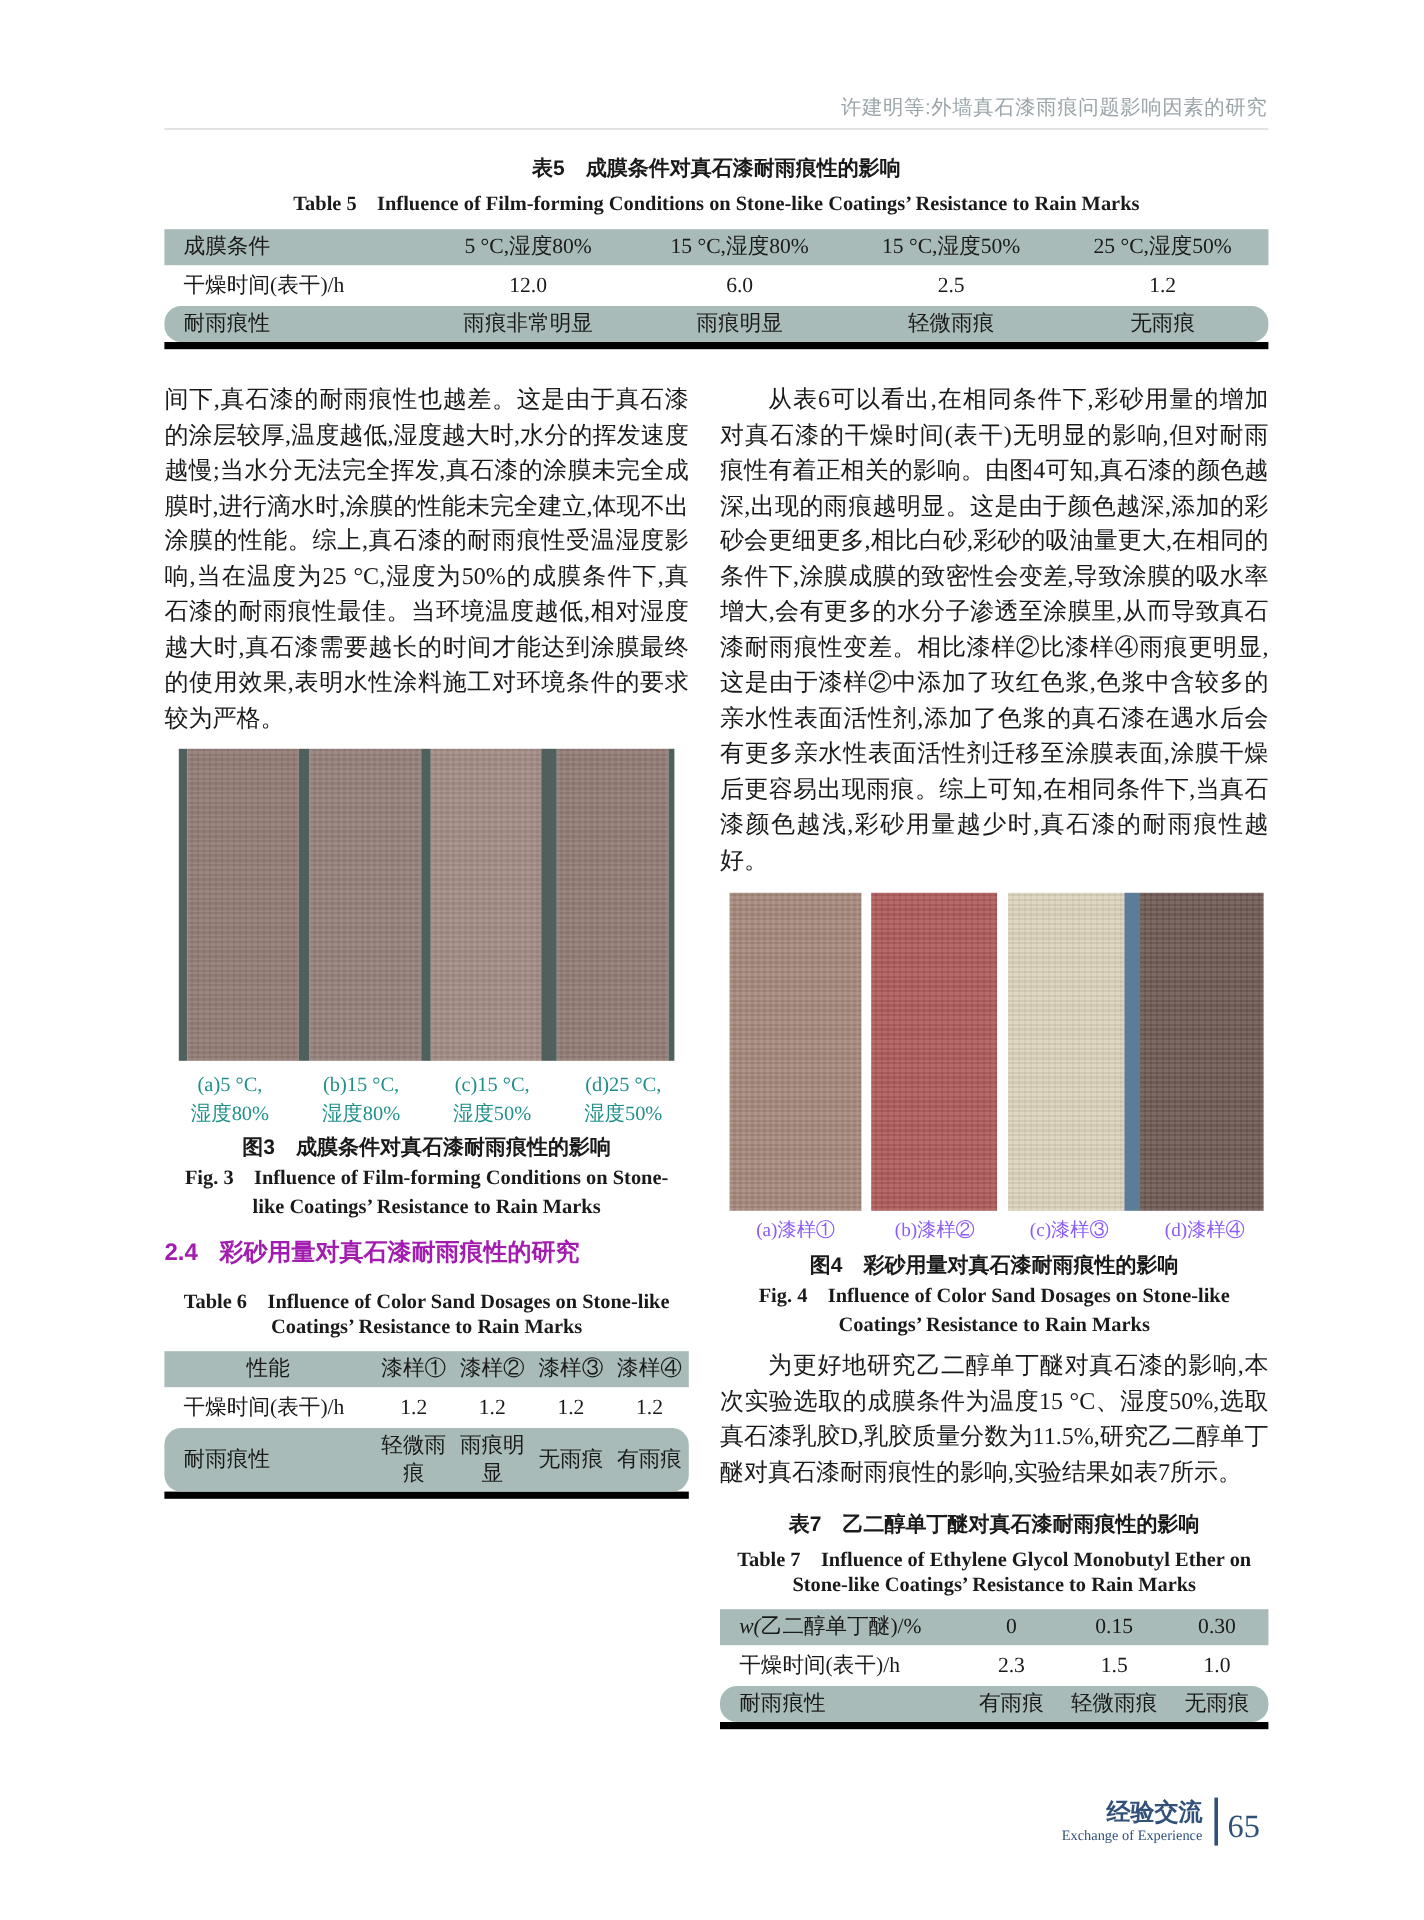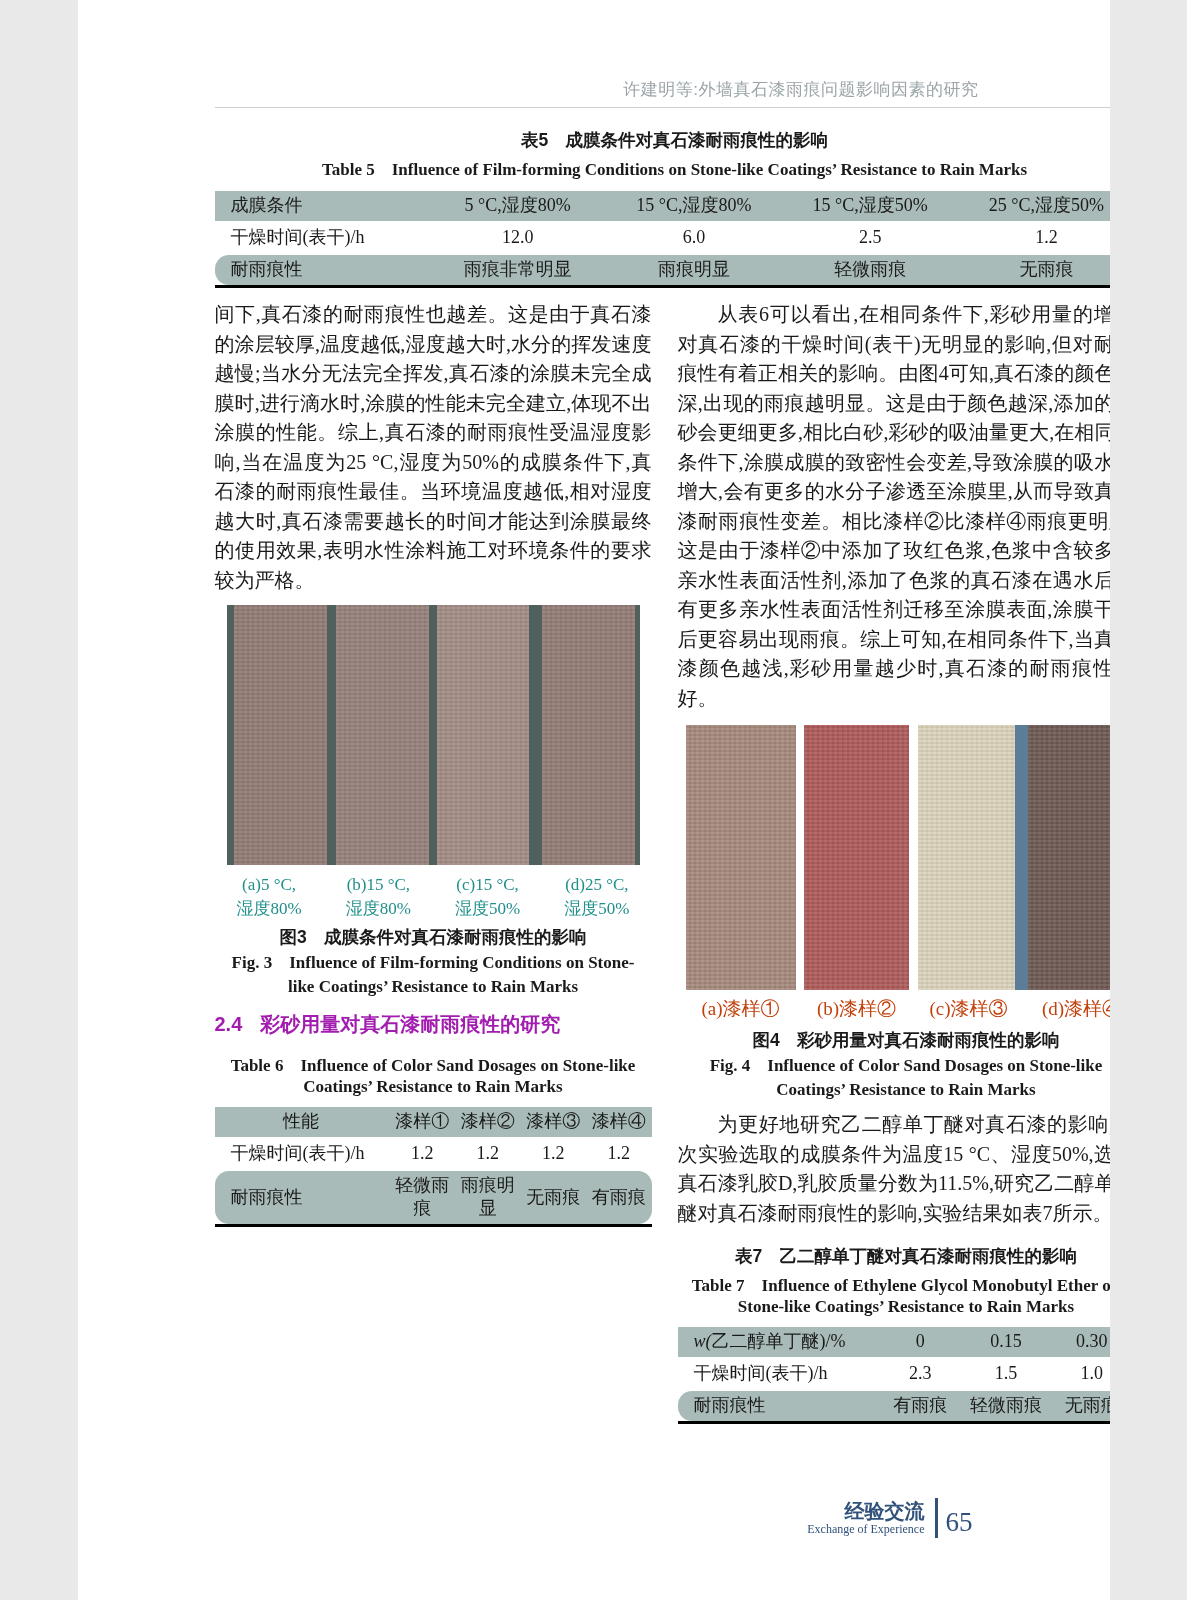--- a/index.html
+++ b/index.html
@@ -1,18 +1,18 @@
 <!DOCTYPE html>
 <html><head>
 <meta charset="utf-8">
 <style>
   html,body{margin:0;padding:0;background:#e9e9e9;}
   .page{
     position:relative;
-    width:1032px;height:1600px;
+    width:1187px;height:1600px;
     background:#ffffff;
     margin:0 auto;
     font-family:"Liberation Serif",serif;
     color:#1a1a1a;
     overflow:hidden;
   }
   
   .running-head{
     position:absolute;top:78px;right:131px;
     font-family:"Liberation Sans",sans-serif;
@@ -29,30 +29,30 @@
     font-weight:bold;font-size:17.5px;margin:0 0 6px 0;
   }
   .tbl-title-en{
     text-align:center;font-family:"Liberation Serif",serif;
     font-weight:bold;font-size:17px;margin:0 0 10px 0;
   }
   .band-table{width:100%;}
   .t-row{display:grid;align-items:center;min-height:30px;margin-bottom:2px;}
   .t-row.shade{background:#a8bbb8;}
   .t-row:last-child{margin-bottom:0;border-radius:14px;}
-  .band-table{border-bottom:3px solid #000000;}
+  .band-table{border-bottom:6px solid #000000;}
   .tc{font-size:18px;text-align:center;line-height:1.3;padding:3px 2px;}
   .tc.lbl{text-align:left;padding-left:16px;}
   .tc.ctr{text-align:center;padding-left:0;}
   .t5 .t-row{grid-template-columns:215px 1fr 1fr 1fr 1fr;}
   .t6 .t-row{grid-template-columns:175px 1fr 1fr 1fr 1fr;}
   .t7 .t-row{grid-template-columns:200px 1fr 1fr 1fr;}
   .fl-italic::first-letter{font-style:italic;}
   
-  .cols{display:flex;gap:26px;margin-top:12px;}
+  .cols{display:flex;gap:26px;margin-top:28px;}
   .col-l{width:437px;}
   .col-r{width:457px;}
   .para{
     font-size:20px;line-height:29.5px;text-align:justify;
     margin:0;
   }
   .para.indent{text-indent:2em;}
   
   .fig3-photos{display:flex;height:260px;margin:10px 0 8px 12px;width:413px;}
   .fig3-photos .bar{background:#4f605d;height:100%;}
@@ -63,21 +63,21 @@
   .fig4-photos .panel{height:100%;background-image:
     repeating-linear-gradient(0deg,rgba(255,255,255,.06) 0 2px,rgba(0,0,0,.05) 2px 4px),
     repeating-linear-gradient(90deg,rgba(255,255,255,.05) 0 3px,rgba(0,0,0,.03) 3px 5px);}
   .fig4-photos .gap{background:#ffffff;height:100%;}
   .fig4-photos .blue{background:#5c7d98;height:100%;}
   .fig3-caps{display:grid;grid-template-columns:1fr 1fr 1fr 1fr;margin:2px 0 4px 0;}
   .fig3-caps .cap{
     text-align:center;color:#1f8f8a;font-size:17px;line-height:24px;
   }
   .fig4-caps{display:grid;grid-template-columns:118px 114px 110px 116px;margin:2px 0 6px 4px;}
-  .fig4-caps .cap{text-align:center;color:#c2410c;font-size:19px;}
+  .fig4-caps .cap{text-align:center;color:#8b5cf6;font-size:16px;}
   .fig-cap-zh{
     text-align:center;font-family:"Liberation Sans",sans-serif;
     font-weight:bold;font-size:17.5px;margin:4px 0 2px 0;
   }
   .fig-cap-en{
     text-align:center;font-weight:bold;font-size:17px;line-height:24px;
     margin:0 0 8px 0;padding:0 6px;
   }
   
   .sec-head{

